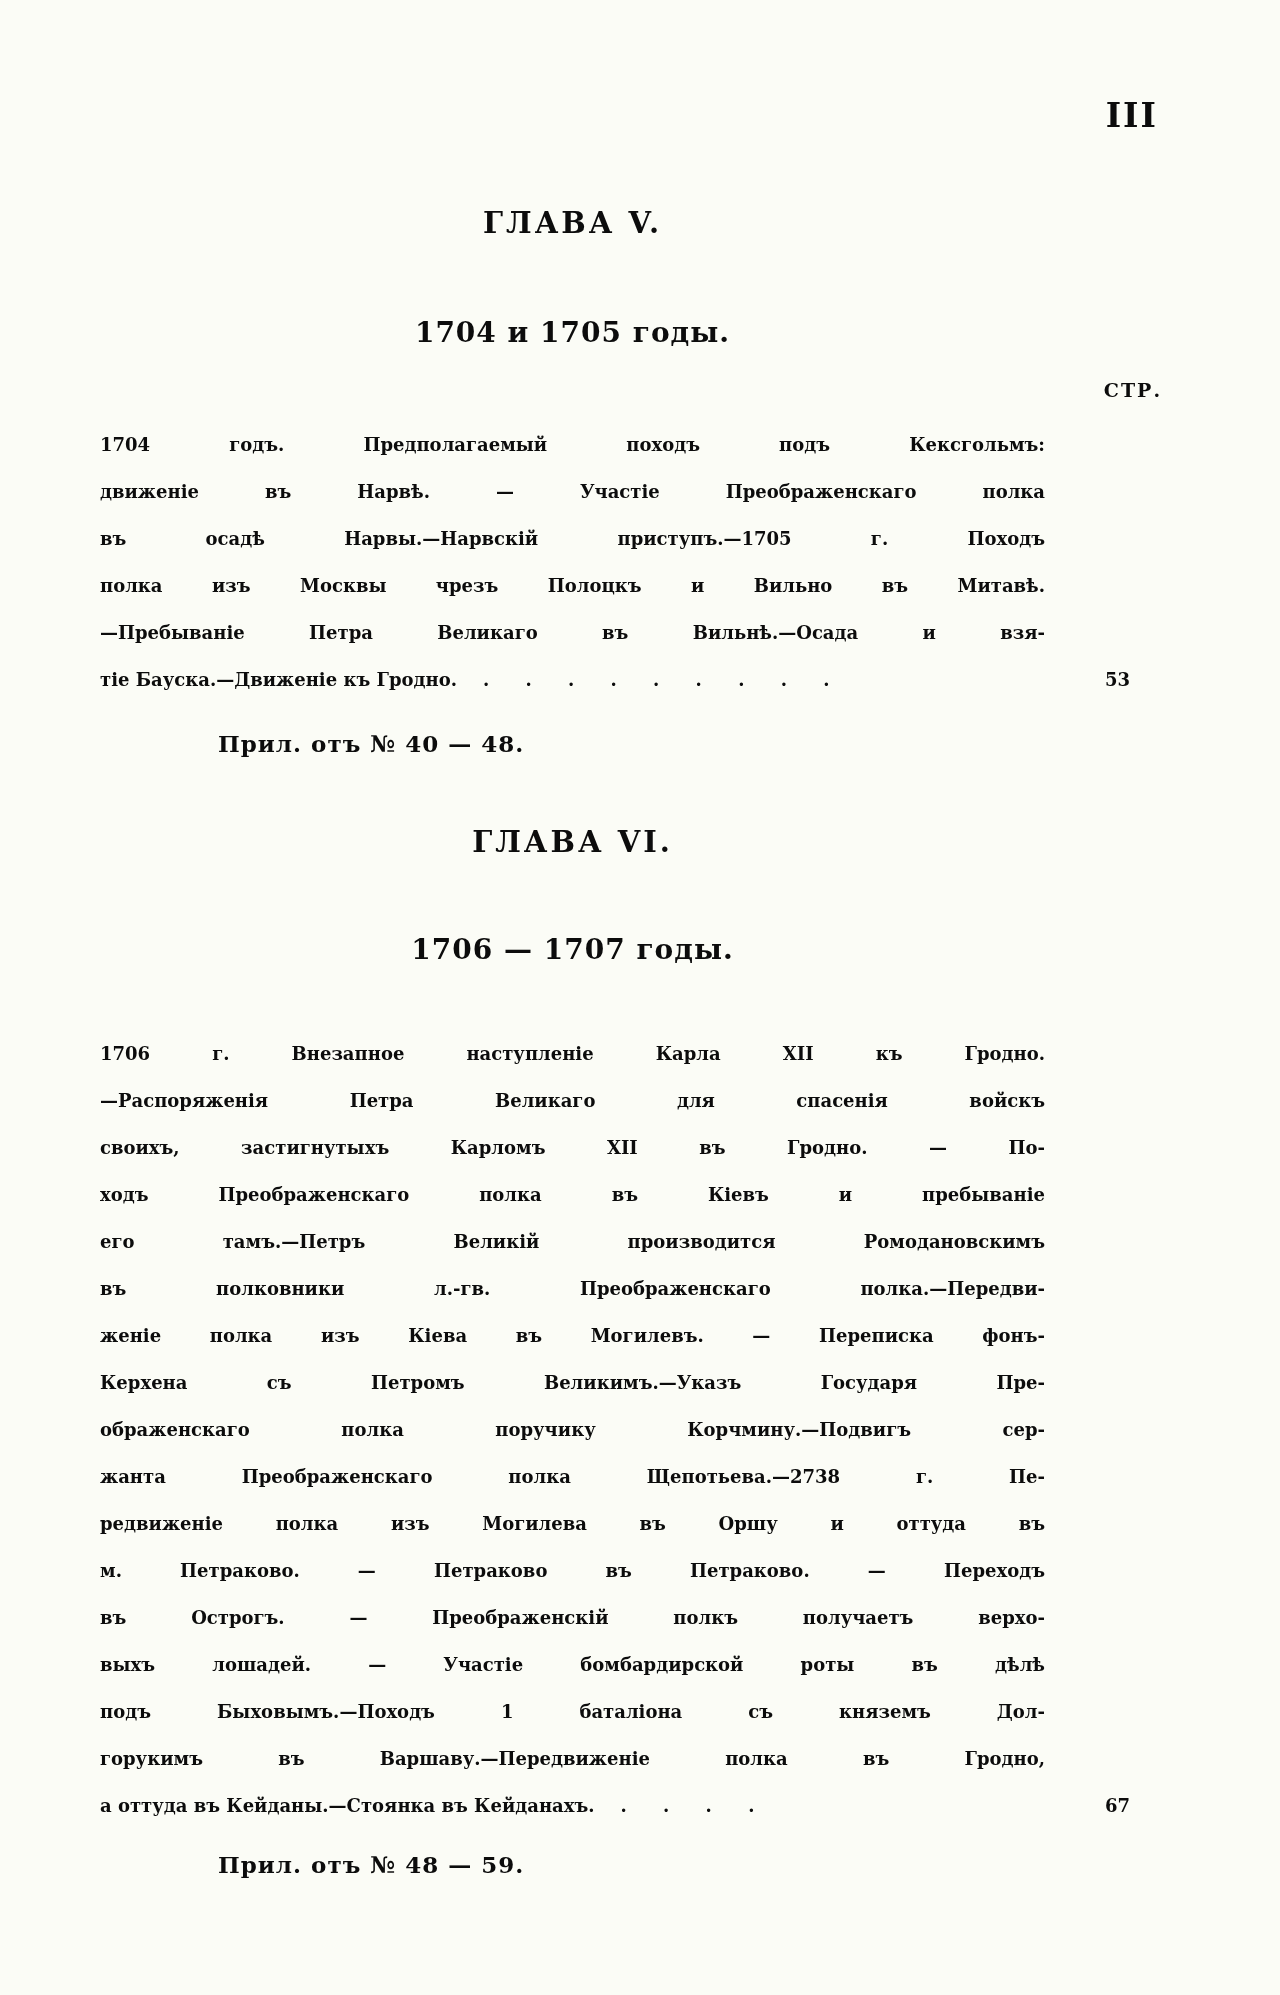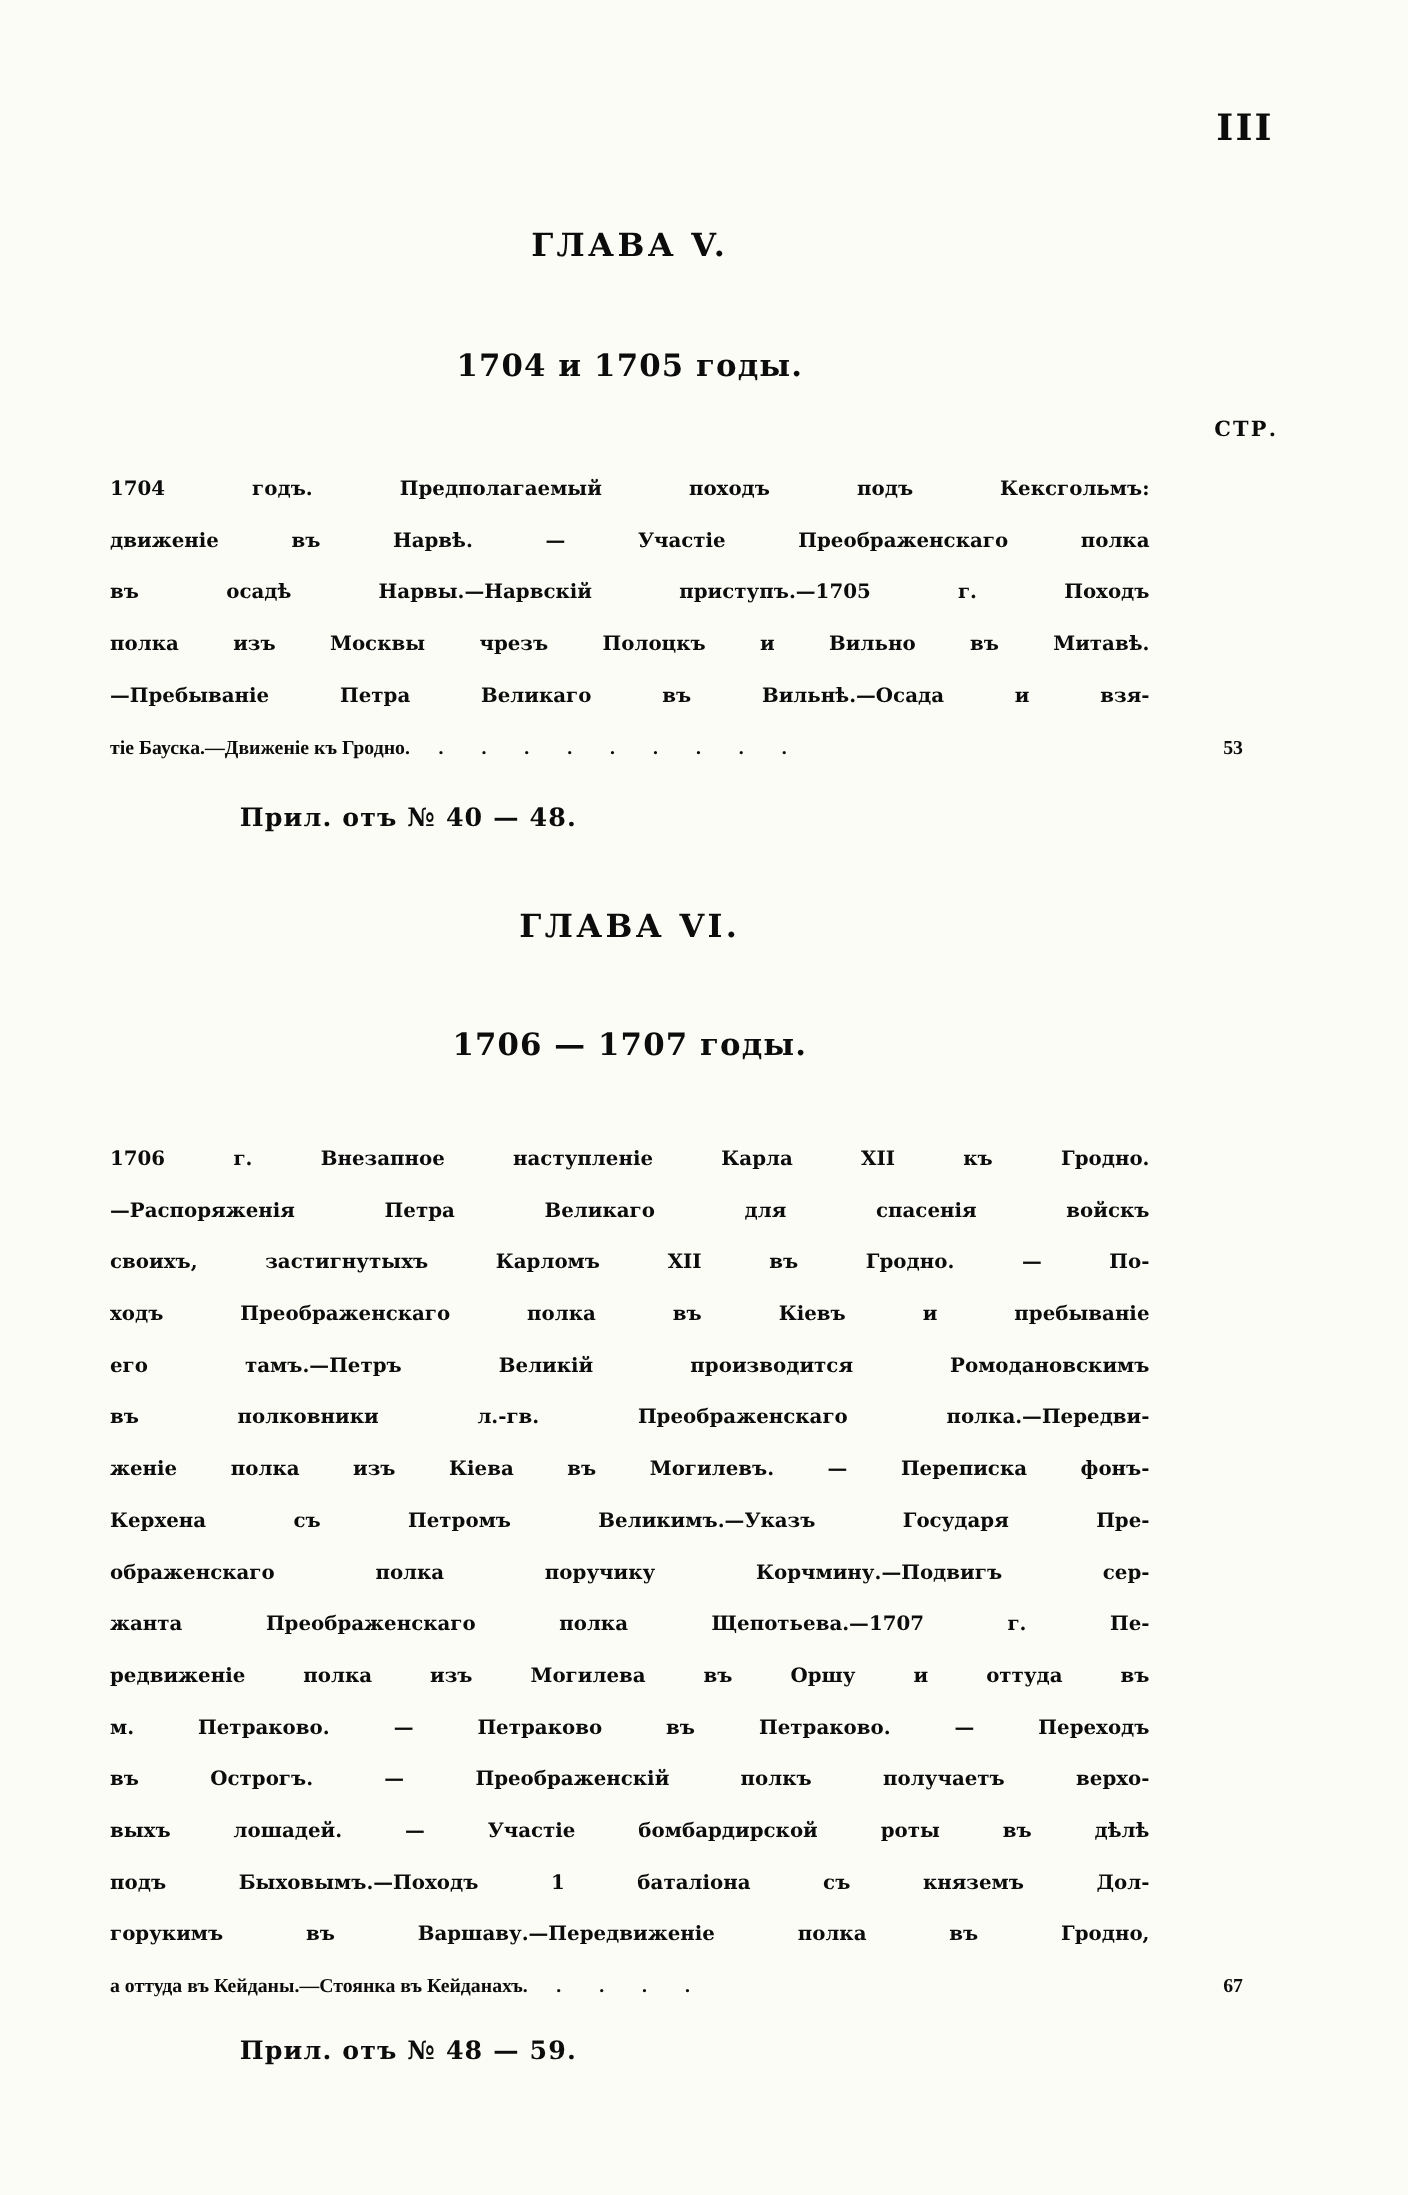--- a/index.html
+++ b/index.html
@@ -51,21 +51,21 @@
     font-size:18px;font-weight:bold;
     line-height:47px;
     padding-right:85px;
     text-align:justify;
     text-align-last:justify;
     white-space:normal;
   }
   .toc-line.last{
     display:flex;align-items:flex-start;
     padding-right:0;
-    text-align:left;text-align-last:auto;font-family:Liberation Serif, serif;
+    text-align:left;text-align-last:auto;
   }
   .toc-line.last .lt{white-space:nowrap;flex:none;}
   .toc-line.last .dots{
     flex:1 1 auto;overflow:hidden;white-space:nowrap;
     padding-left:26px;word-spacing:30px;
   }
   .toc-line.last .pnum{
     flex:none;width:50px;text-align:right;
   }
 
@@ -115,21 +115,21 @@
     <div class="para para-vi">
         <div class="toc-line">1706 г. Внезапное наступленіе Карла XII къ Гродно.</div>
         <div class="toc-line">—Распоряженія Петра Великаго для спасенія войскъ</div>
         <div class="toc-line">своихъ, застигнутыхъ Карломъ XII въ Гродно. — По-</div>
         <div class="toc-line">ходъ Преображенскаго полка въ Кіевъ и пребываніе</div>
         <div class="toc-line">его тамъ.—Петръ Великій производится Ромодановскимъ</div>
         <div class="toc-line">въ полковники л.-гв. Преображенскаго полка.—Передви-</div>
         <div class="toc-line">женіе полка изъ Кіева въ Могилевъ. — Переписка фонъ-</div>
         <div class="toc-line">Керхена съ Петромъ Великимъ.—Указъ Государя Пре-</div>
         <div class="toc-line">ображенскаго полка поручику Корчмину.—Подвигъ сер-</div>
-        <div class="toc-line">жанта Преображенскаго полка Щепотьева.—1707 г. Пе-</div>
+        <div class="toc-line">жанта Преображенскаго полка Щепотьева.—2738 г. Пе-</div>
         <div class="toc-line">редвиженіе полка изъ Могилева въ Оршу и оттуда въ</div>
         <div class="toc-line">м. Петраково. — Петраково въ Петраково. — Переходъ</div>
         <div class="toc-line">въ Острогъ. — Преображенскій полкъ получаетъ верхо-</div>
         <div class="toc-line">выхъ лошадей. — Участіе бомбардирской роты въ дѣлѣ</div>
         <div class="toc-line">подъ Быховымъ.—Походъ 1 баталіона съ княземъ Дол-</div>
         <div class="toc-line">горукимъ въ Варшаву.—Передвиженіе полка въ Гродно,</div>
         <div class="toc-line last">
           <span class="lt">а оттуда въ Кейданы.—Стоянка въ Кейданахъ.</span>
           <span class="dots">. . . .</span>
           <span class="pnum">67</span>

